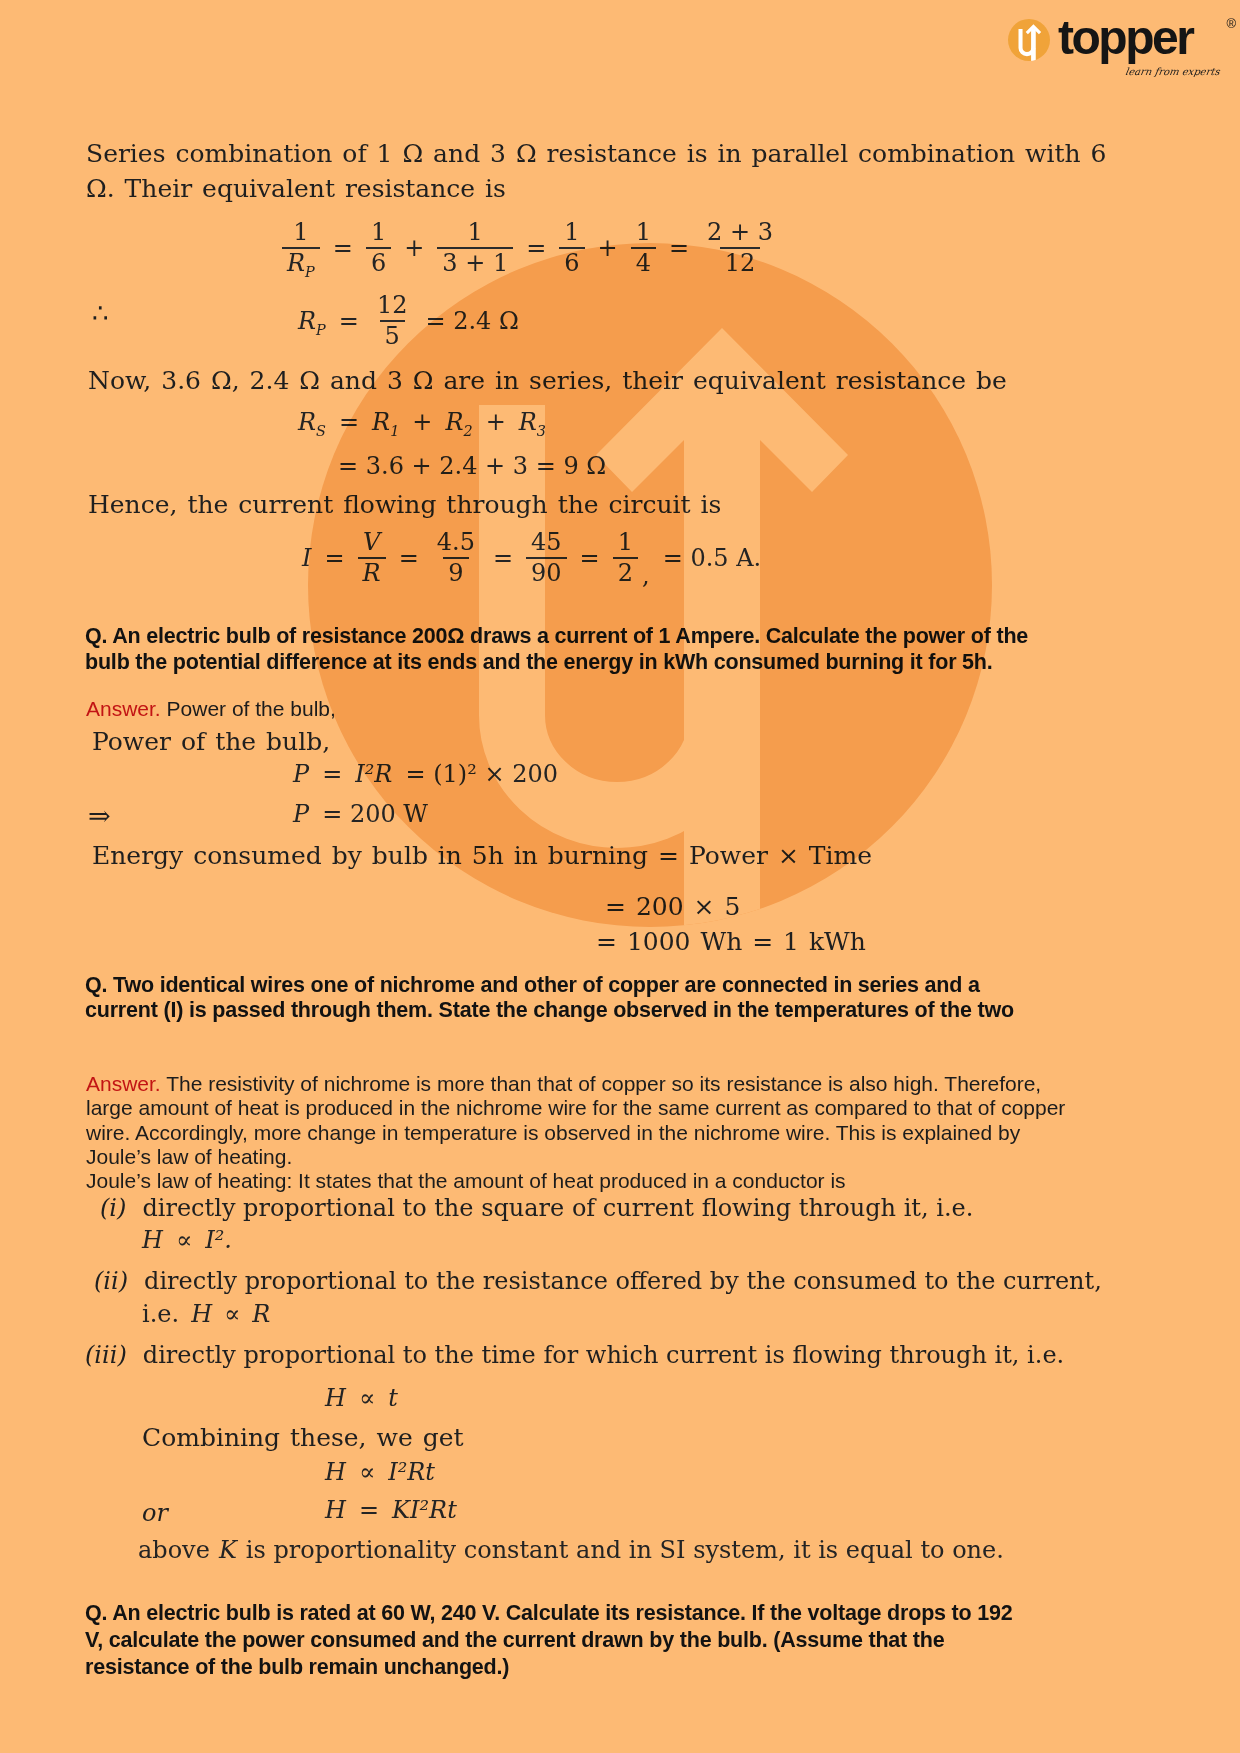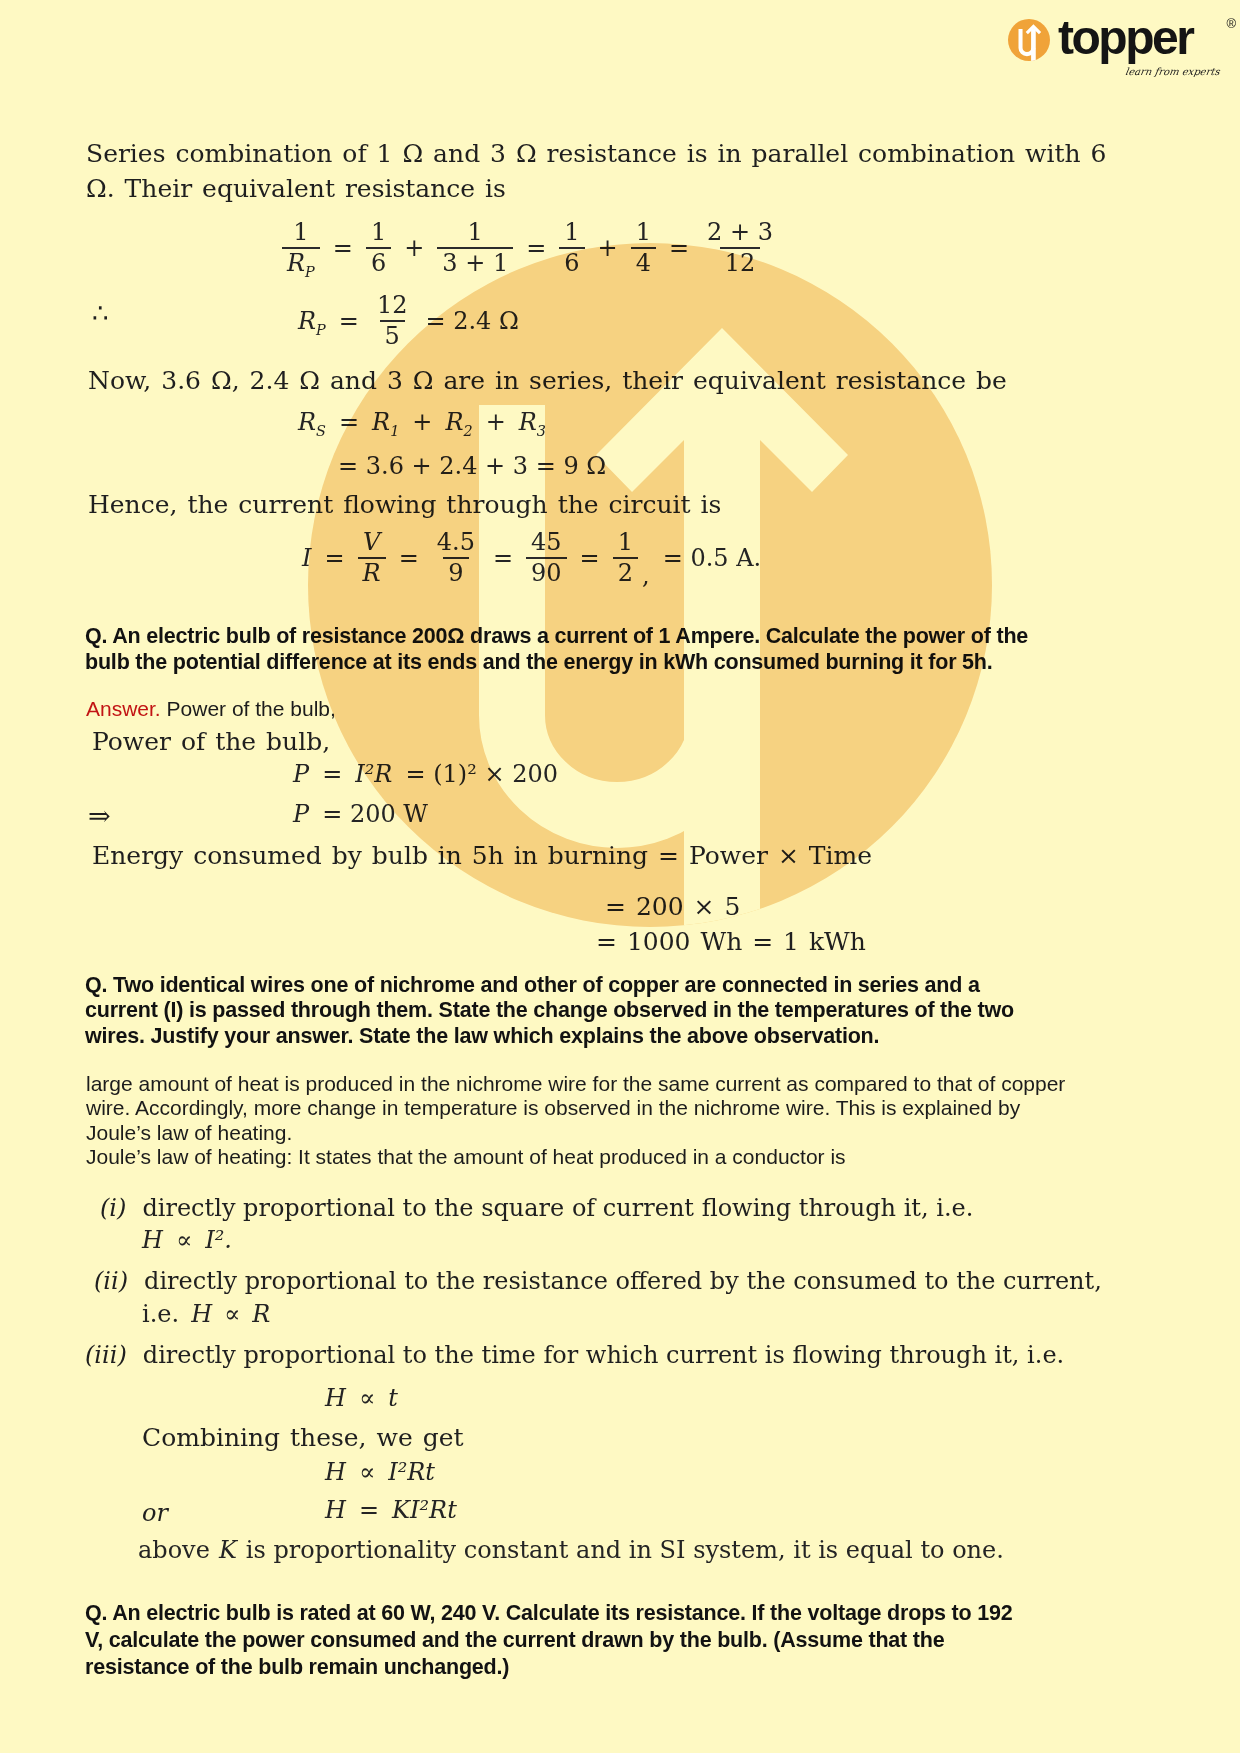--- a/index.html
+++ b/index.html
@@ -1,16 +1,16 @@
 <!DOCTYPE html>
 <html><head>
 <meta charset="utf-8">
 <style>
   html,body{margin:0;padding:0;background:#e8e8e8;}
-  .page{position:relative;width:1240px;height:1753px;background:#fef9c3;overflow:hidden;
+  .page{position:relative;width:1240px;height:1753px;background:#fdba74;overflow:hidden;
         font-family:"DejaVu Serif",serif;}
   
   .wm{position:absolute;left:308px;top:243px;width:684px;height:684px;
       mix-blend-mode:multiply;pointer-events:none;z-index:30;}
   
   .logo{position:absolute;top:16px;left:1008px;width:224px;height:78px;z-index:2;}
   .logo-icon{position:absolute;left:0;top:3px;width:42px;height:42px;}
   .brand{position:absolute;left:50px;top:-6px;font-family:"Liberation Sans",sans-serif;
          font-weight:bold;font-size:48px;letter-spacing:-2.5px;color:#151515;}
   .reg{position:absolute;right:-4px;top:0;font-family:"Liberation Sans",sans-serif;
@@ -189,24 +189,27 @@
       <span>=  200 W</span>
     </div>
 
   <div class="ser" style="left:92px;top:838px;">Energy consumed by bulb in 5h in burning  =  Power × Time</div>
   <div class="ser" style="left:605px;top:889px;">=  200  ×  5</div>
   <div class="ser" style="left:596px;top:924px;">=  1000 Wh  =  1 kWh</div>
 
   <div class="q" style="left:85px;top:973px;line-height:25.3px;">
     <div>Q. Two identical wires one of nichrome and other of copper are connected in series and a</div>
     <div>current (I) is passed through them. State the change observed in the temperatures of the two</div>
-    <div>wires. Justify your answer. State the law which explains the above observation.</div>
   </div>
 
   <div class="ans" style="left:86px;top:1072px;">
+    <div>
+      <span class="red">Answer.</span>
+      <span>The resistivity of nichrome is more than that of copper so its resistance is also high. Therefore,</span>
+    </div>
     <div>large amount of heat is produced in the nichrome wire for the same current as compared to that of copper</div>
     <div>wire. Accordingly, more change in temperature is observed in the nichrome wire. This is explained by</div>
     <div>Joule’s law of heating.</div>
     <div>Joule’s law of heating: It states that the amount of heat produced in a conductor is</div>
   </div>
 
   <div class="li" style="left:100px;top:1194px;">
     <span class="mk">(i)</span>
     <span>directly proportional to the square of current flowing through it, i.e.</span>
   </div>

